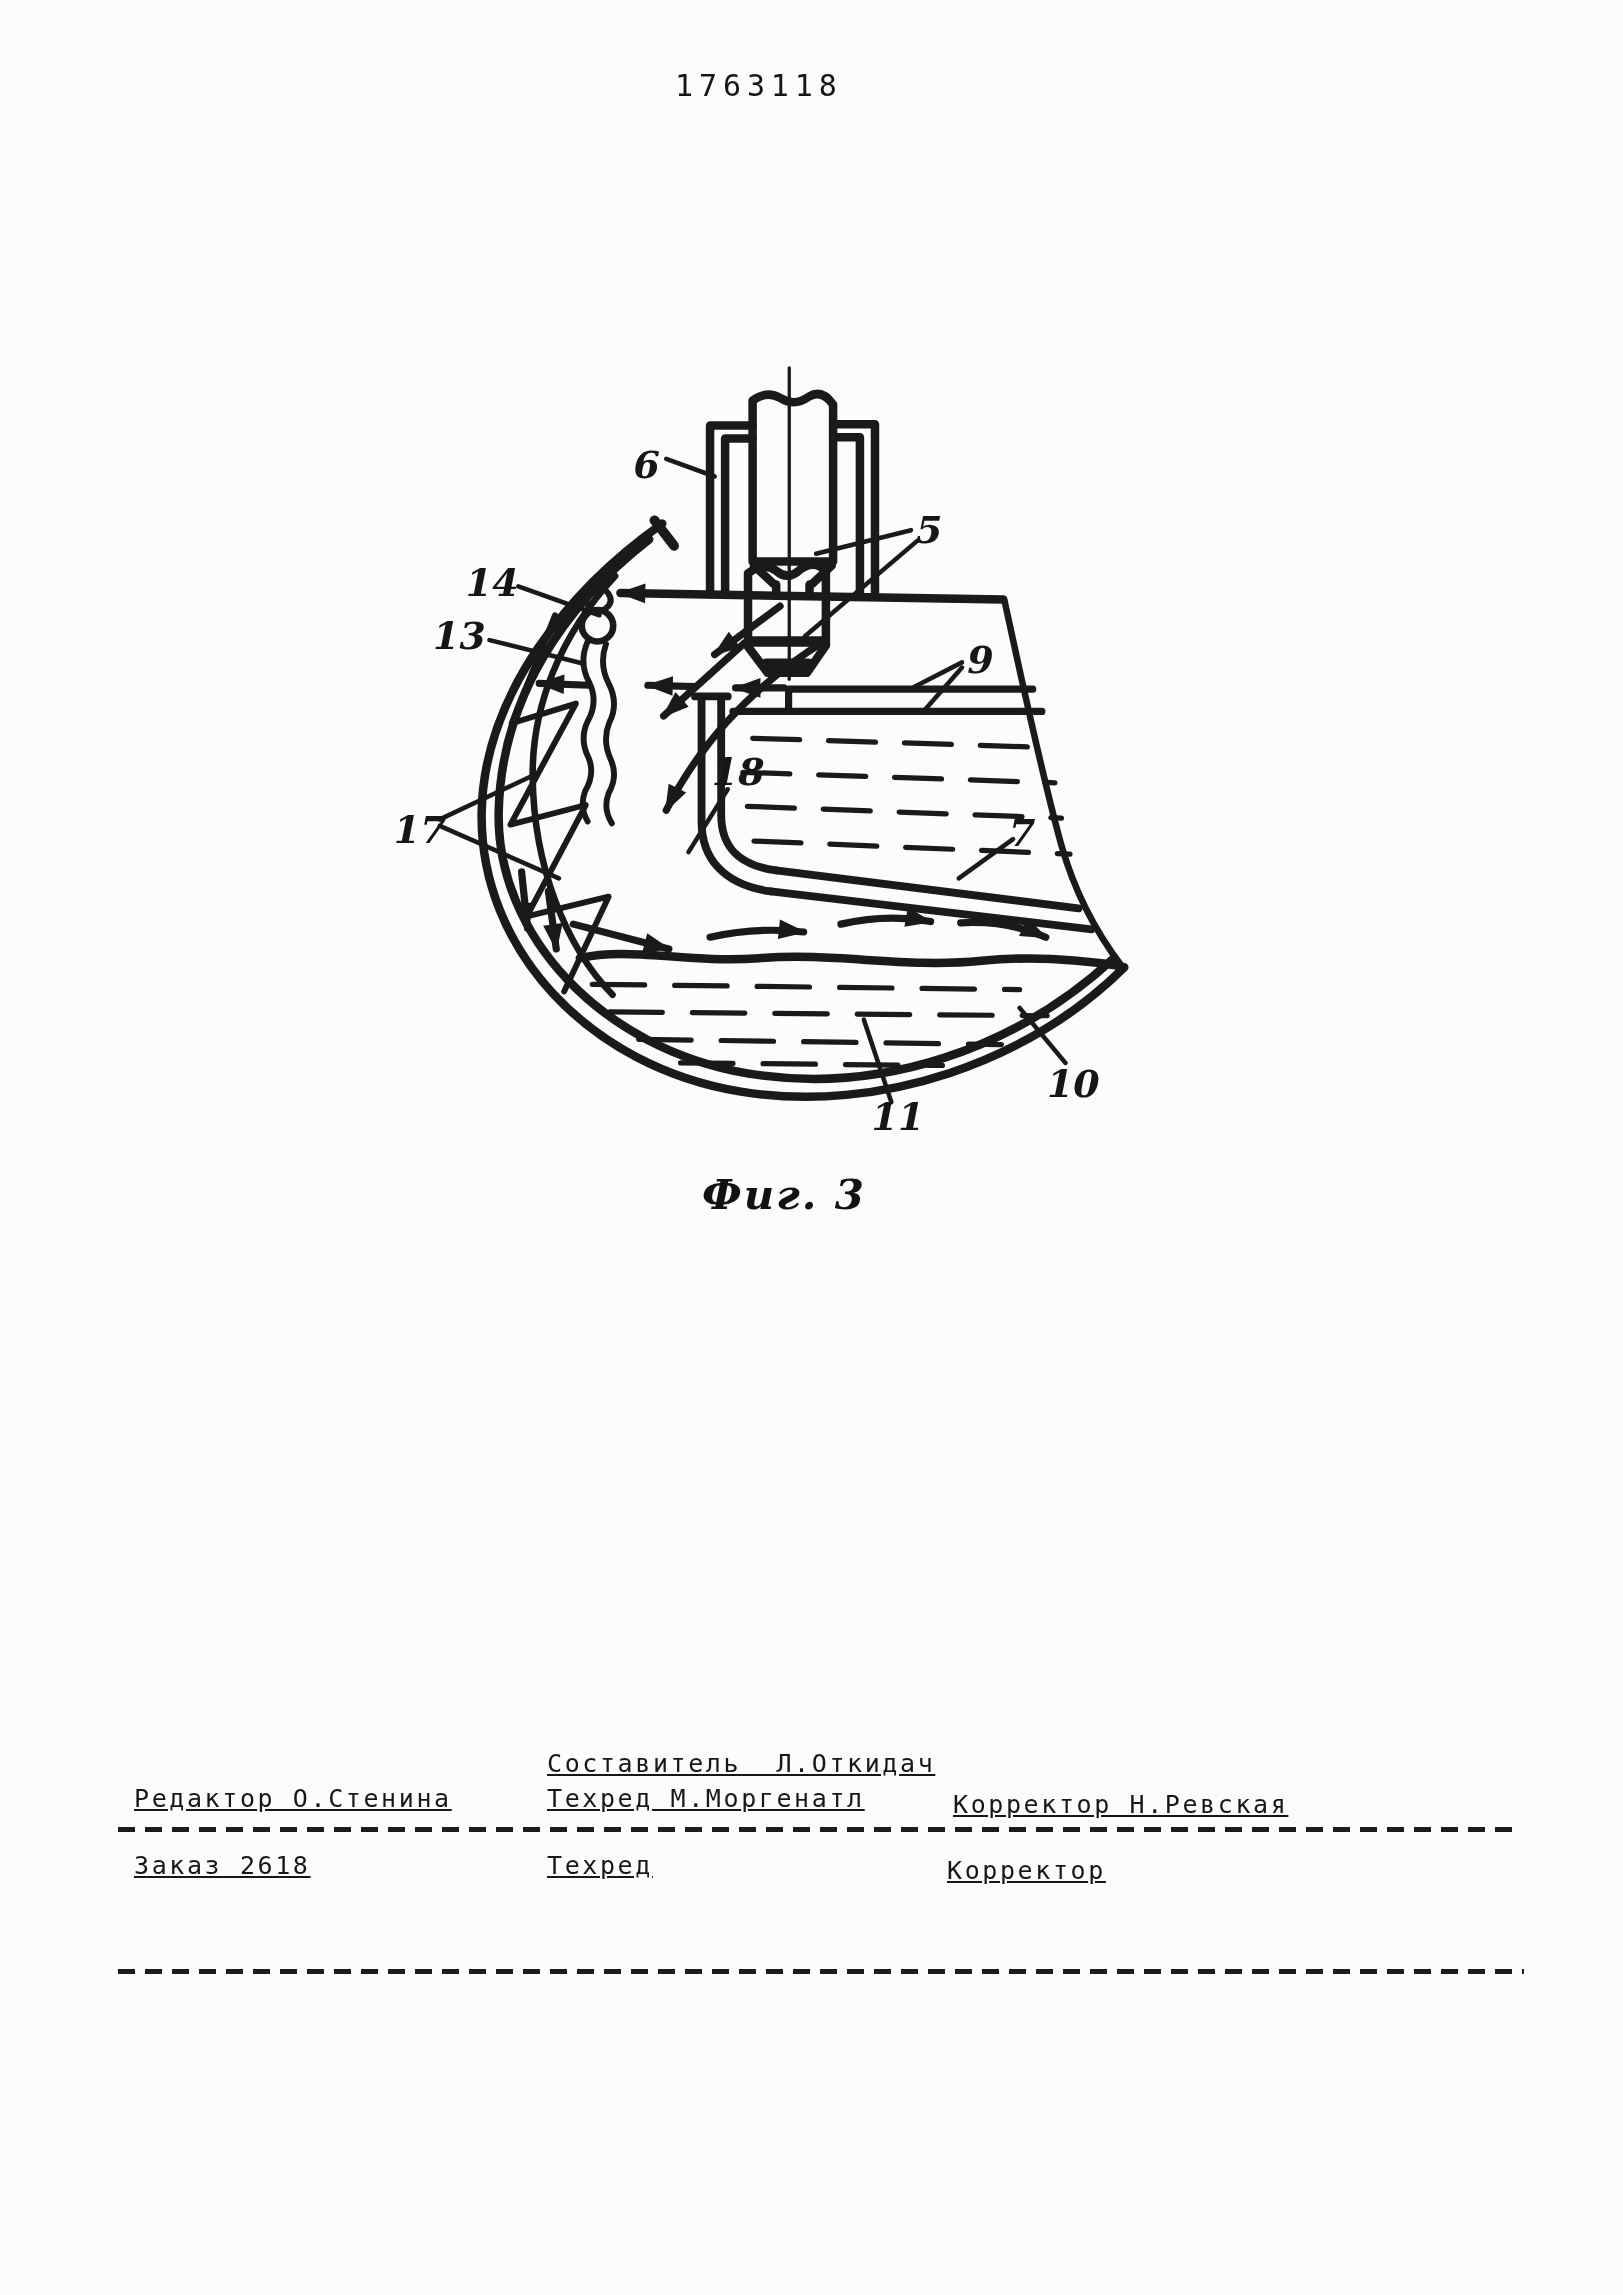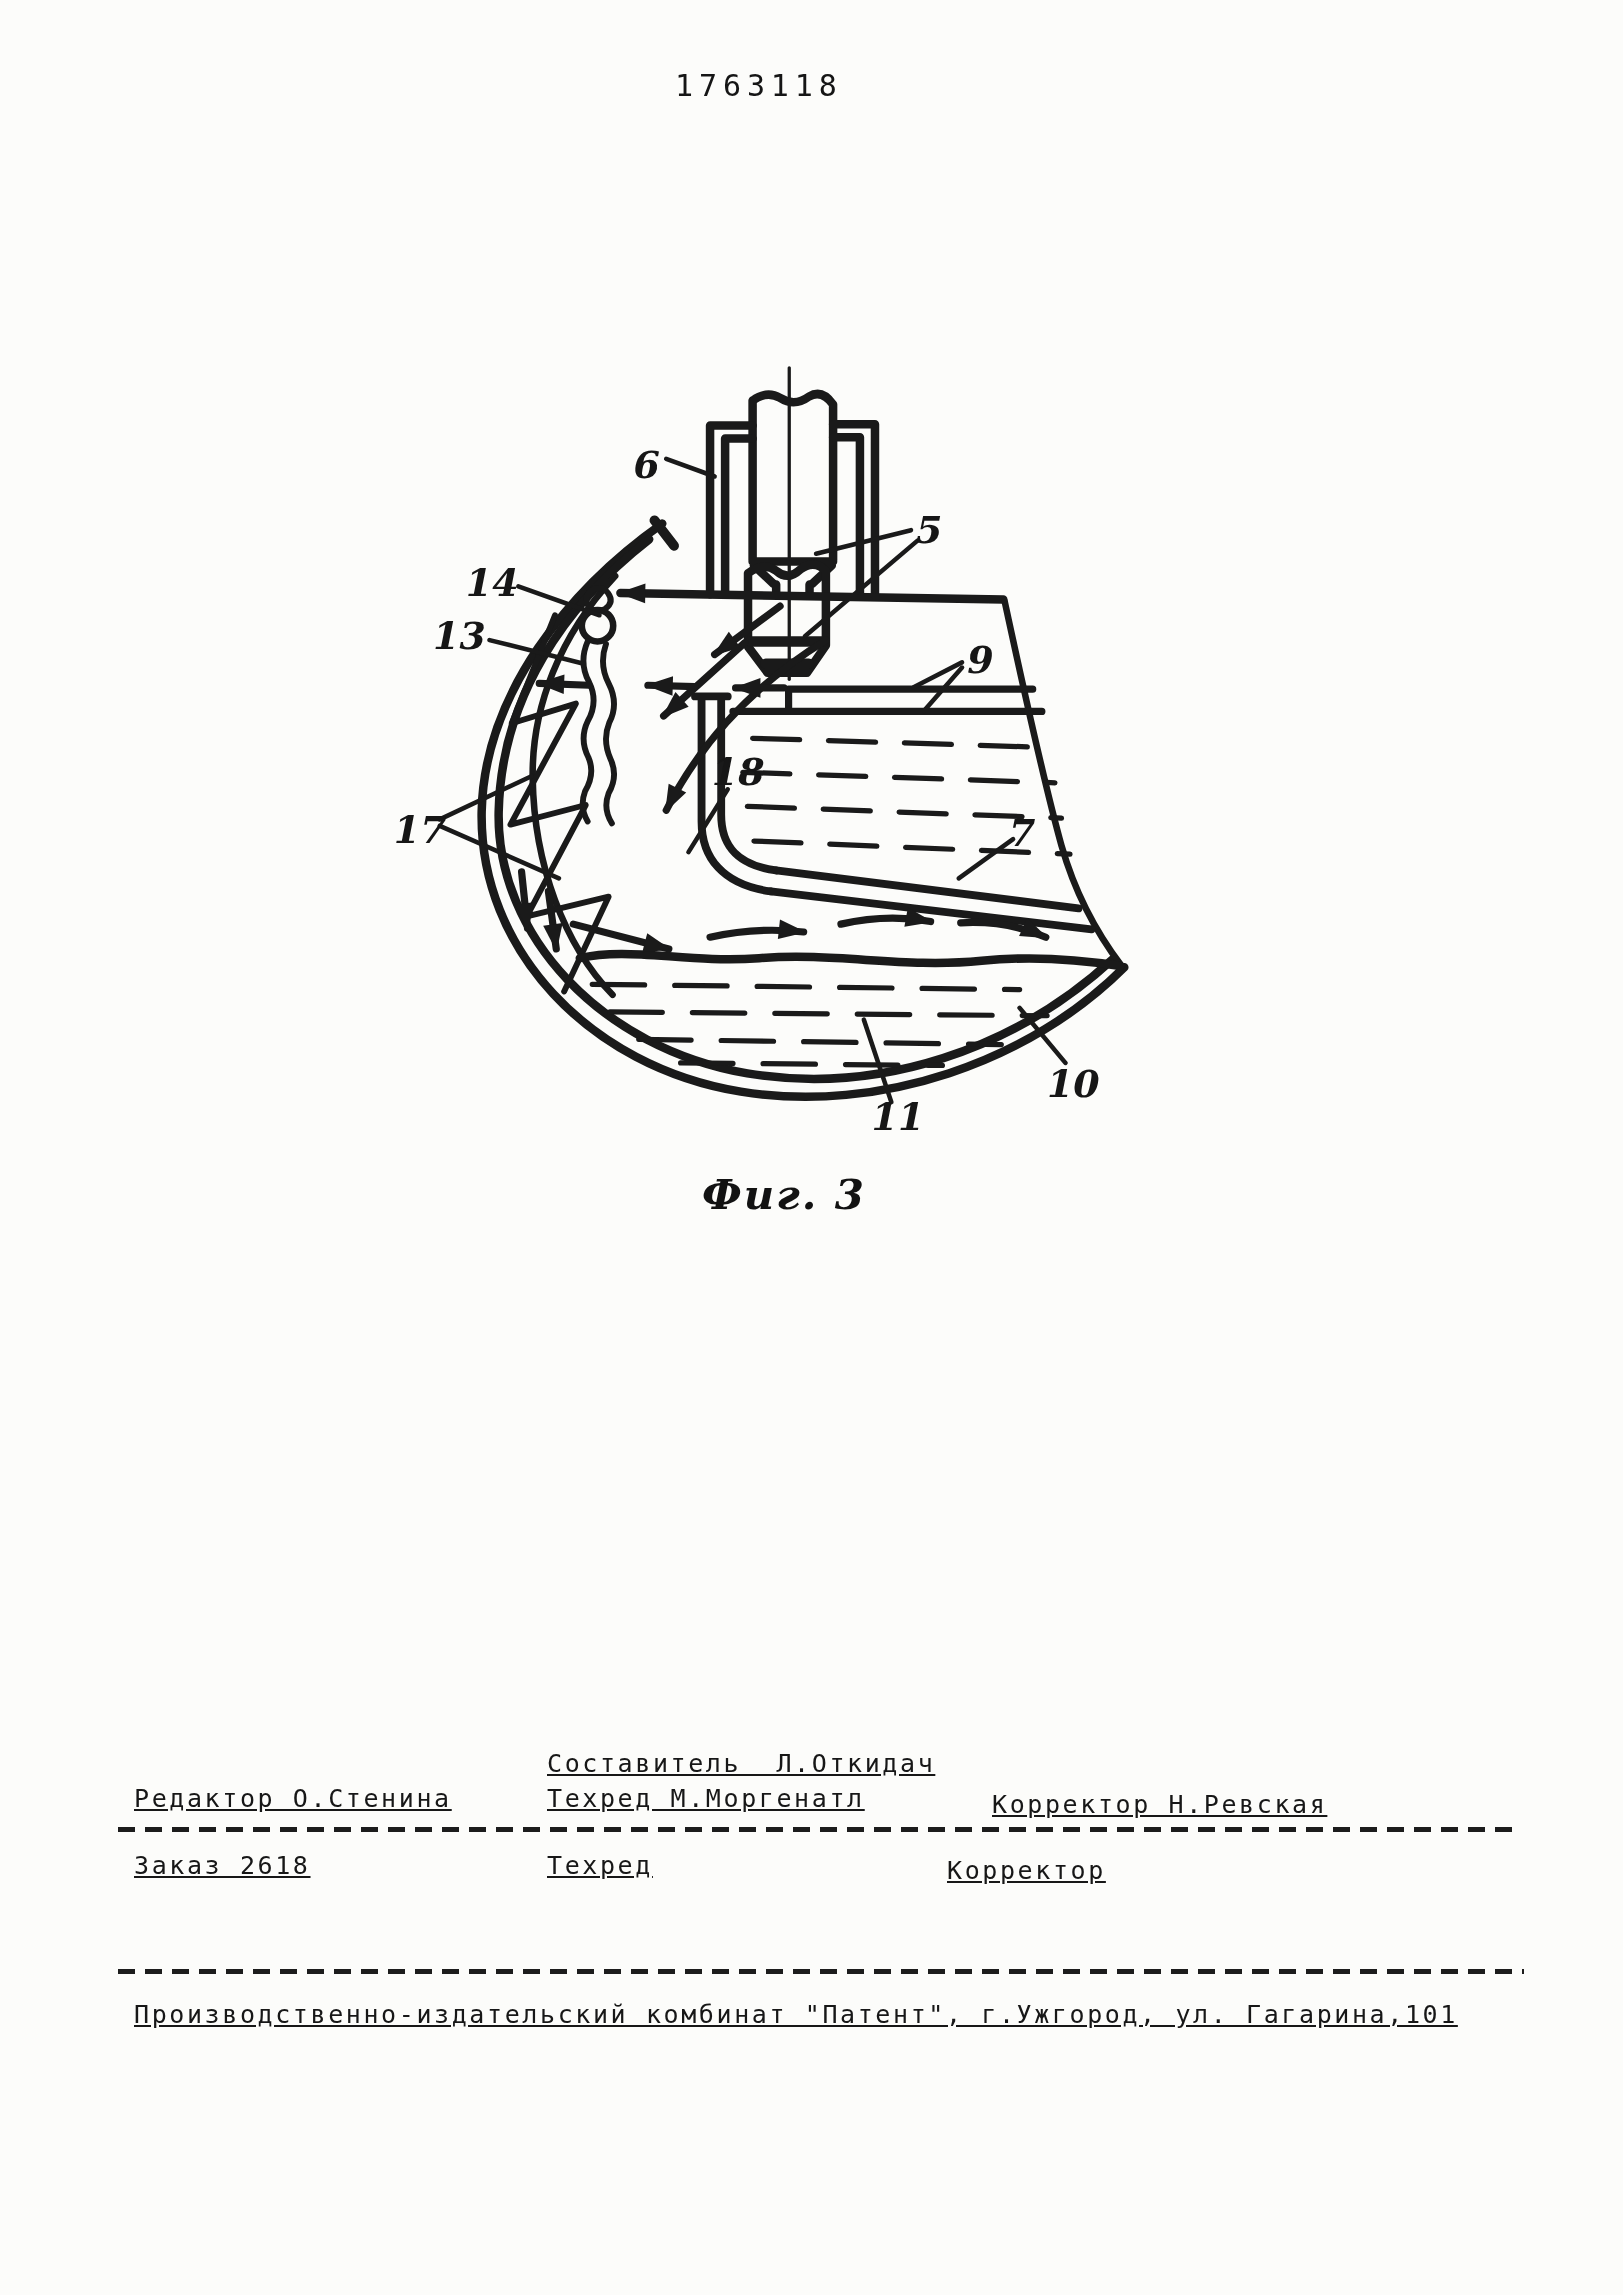--- a/index.html
+++ b/index.html
@@ -160,27 +160,26 @@
       <text class="fig-label" x="1640" y="1676">10</text>
       <text class="fig-label" x="1372" y="1726">11</text>
       <text class="fig-caption" x="1198" y="1848">Фиг. 3</text>
     </g>
   </svg>
 
   <div class="ft" style="left:547px;top:1749px">Составитель  Л.Откидач</div>
 
   <div class="ft" style="left:134px;top:1784px">Редактор О.Стенина</div>
   <div class="ft" style="left:547px;top:1784px">Техред М.Моргенатл</div>
-  <div class="ft" style="left:992px;top:1790px">Корректор Н.Ревская</div>
+  <div class="ft" style="left:953px;top:1790px">Корректор Н.Ревская</div>
 
   <div class="dashes" style="left:118px;top:1827px;width:1402px"></div>
 
   <div class="ft" style="left:134px;top:1851px">Заказ 2618</div>
   <div class="ft" style="left:547px;top:1851px">Техред</div>
   <div class="ft" style="left:947px;top:1856px">Корректор</div>
 
 
   <div class="dashes" style="left:118px;top:1969px;width:1406px"></div>
 
-  <div class="ft" style="left:134px;top:2000px">Производственно-издательский комбинат "Патент", г.Ужгород, ул. Гагарина,101</div>
 
 </div>
 
 
 </body></html>

